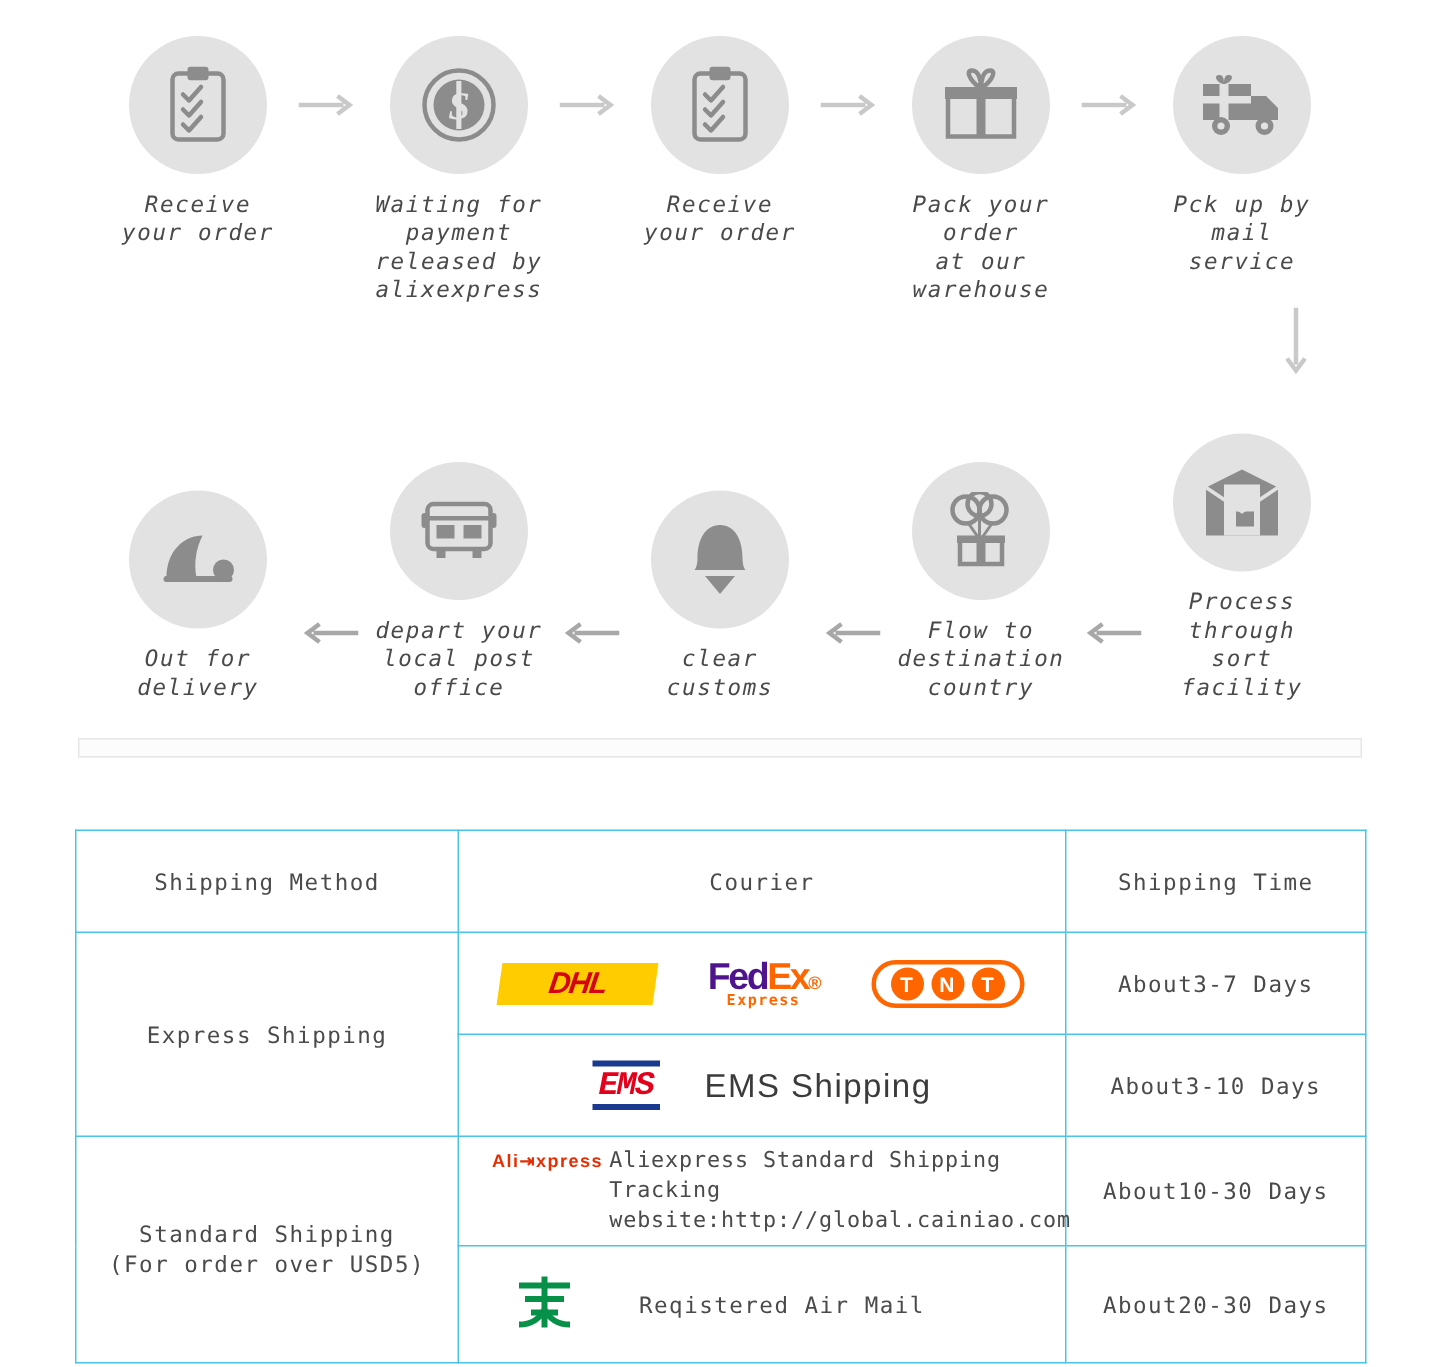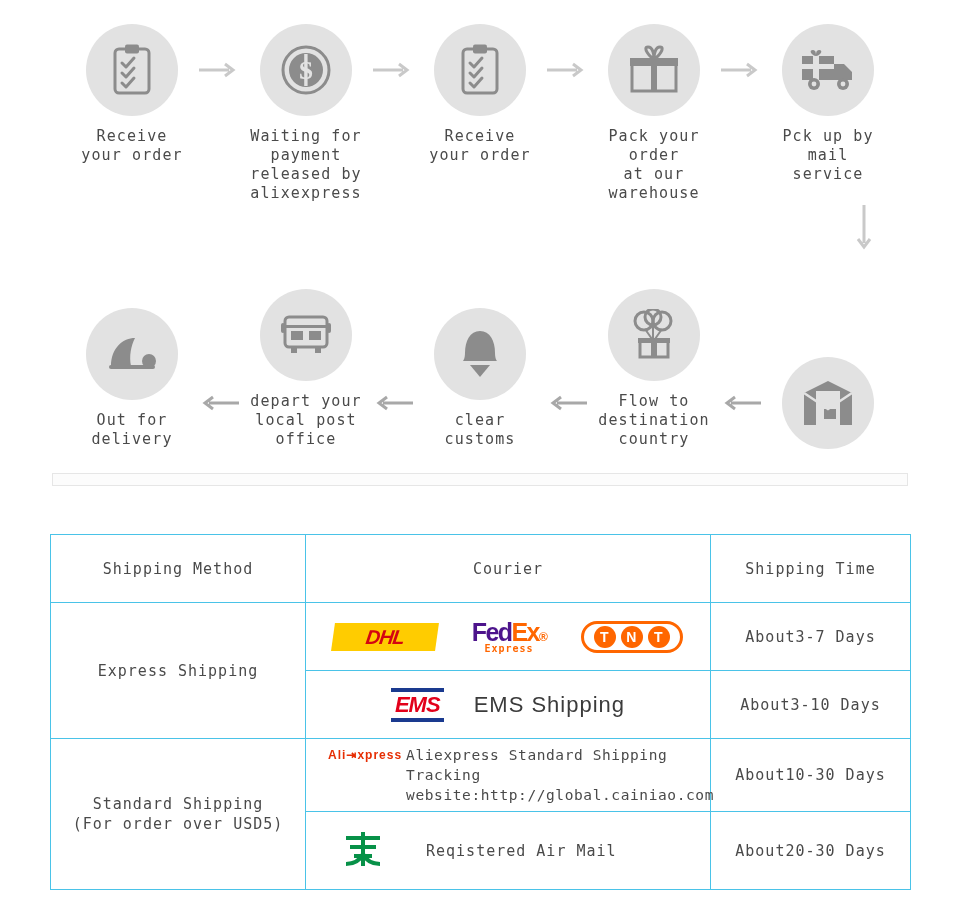--- a/index.html
+++ b/index.html
@@ -12,20 +12,21 @@
     height: 911px;
     font-family: "Liberation Sans", sans-serif;
     color: #4a4a4a;
     position: relative;
     overflow: hidden;
   }
 
   
   .flow {
     padding: 24px 0 0 0;
+    font-style: italic;
   }
   .flow-row {
     display: flex;
     align-items: flex-start;
     justify-content: center;
   }
   .flow-row.row2 {
     margin-top: 30px;
     align-items: flex-end;
   }
@@ -224,21 +225,21 @@
   .ems-logo {
     display: flex;
     align-items: center;
   }
   .ems-mark {
     background: #fff;
     color: #e2001a;
     font-weight: bold;
     font-style: italic;
     font-size: 22px;
-    font-family: Liberation Sans, sans-serif;
+    font-family: Liberation Mono, monospace;
     letter-spacing: -1px;
     border-top: 4px solid #1a3a8f;
     border-bottom: 4px solid #1a3a8f;
     padding: 0 4px;
   }
   .ems-word {
     font-family: "Liberation Sans", sans-serif;
     font-size: 22px;
     color: #3b3b3b;
     margin-left: 16px;
@@ -470,20 +471,22 @@
       <div class="circle">
         <span>
           <svg width="56" height="48" viewBox="0 0 56 48">
             <path d="M4 14 L28 2 L52 14 V46 H4 Z" fill="#8c8c8c"></path>
             <rect x="16" y="12" width="24" height="34" fill="#e2e2e2"></rect>
             <rect x="24" y="30" width="12" height="10" fill="#8c8c8c"></rect>
             <path d="M4 14 L28 30 L52 14" fill="none" stroke="#e2e2e2" stroke-width="2.5"></path>
           </svg>
         </span>
       </div>
+      <div class="step-label">Process through
+sort facility</div>
     </div>
 
   </div>
 
   <div class="divider"></div>
 </div>
 
 <div class="table-wrap">
   <table class="ship">
     <colgroup>

